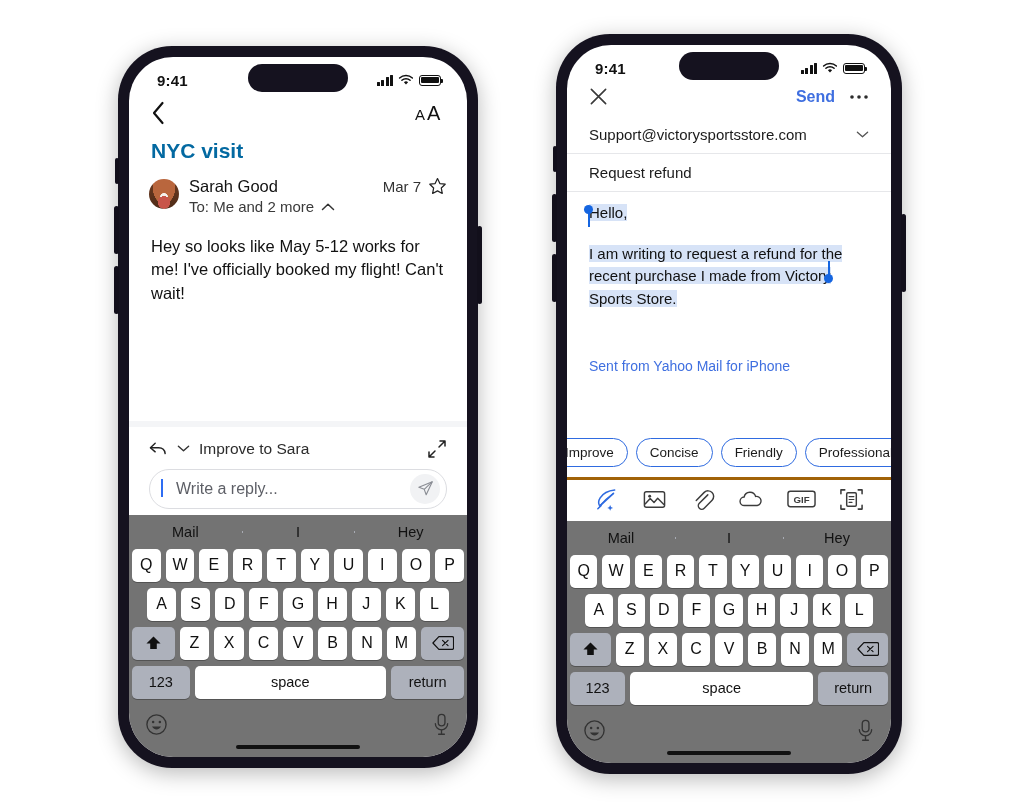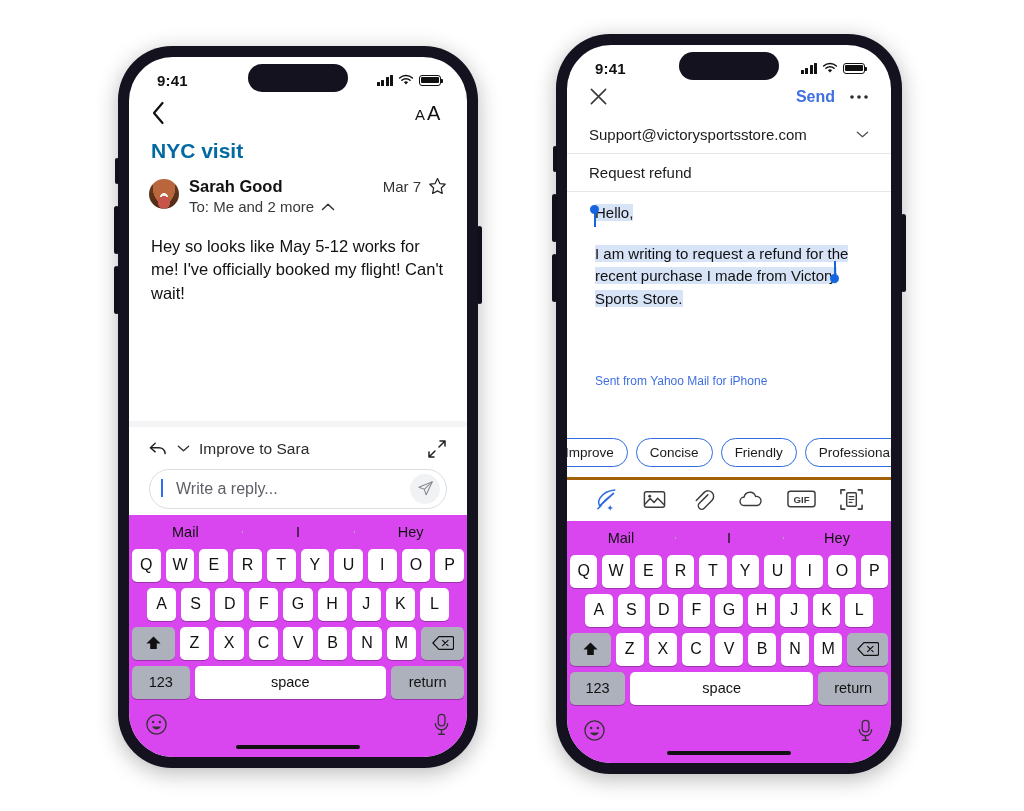--- a/index.html
+++ b/index.html
@@ -78,21 +78,21 @@
     width: 30px; height: 30px; border-radius: 50%; flex: 0 0 30px; margin-top: 2px;
     background:
       radial-gradient(circle at 50% 78%, #c8554a 0 22%, transparent 23%),
       radial-gradient(circle at 50% 60%, #f3f0ea 0 16%, transparent 17%),
       radial-gradient(ellipse at 50% 30%, #b9663d 0 52%, transparent 53%),
       linear-gradient(#6e3c22, #4e2a16);
     overflow: hidden; position: relative;
   }
   .senderinfo { flex: 1 1 auto; min-width: 0; }
   .sendertop { display:flex; align-items:center; justify-content:space-between; }
-  .sendername { font-size: 16.5px; font-weight: 700; color:#111; }
+  .sendername { font-size: 16.5px; font-weight: 400; color:#111; }
   .datewrap { display:flex; align-items:center; gap: 7px; }
   .mdate { font-size: 15px; color:#333; }
   .torow { display:flex; align-items:center; gap:7px; margin-top: 2px; }
   .toline { font-size: 15px; color: #3a3a3a; }
 
   .bodytext {
     padding: 16px 22px 8px; font-size: 16.5px; line-height: 1.42; color:#111;
     flex: 1 1 auto;
   }
   .thinbar { height: 6px; background: #f4f5f7; }
@@ -116,42 +116,42 @@
   }
 
   
   .c-navrow { display:flex; align-items:center; justify-content:space-between; padding: 2px 22px 10px; }
   .c-right { display:flex; align-items:center; gap: 14px; }
   .sendlink { font-size: 16px; font-weight: 700; }
   .fieldrow {
     display:flex; align-items:center; justify-content:space-between;
     padding: 10px 22px; border-bottom: 1px solid #e6e7ea; font-size: 15px; color:#1b1b1b;
   }
-  .compose-body { padding: 10px 28px 0; position: relative; flex: 1 1 auto; }
+  .compose-body { padding: 10px 22px 0; position: relative; flex: 1 1 auto; }
   .selblock { position: relative; display:inline; }
   .seltext {
     font-size: 15px; line-height: 1.5; color:#111;
     background: #d7e3f7; box-decoration-break: clone; -webkit-box-decoration-break: clone;
   }
   .handle { position:absolute; width:9px; height:9px; border-radius:50%; background:#1565e0; }
   .handle-stem { position:absolute; width:2px; background:#1565e0; }
-  .signature { font-size: 12px; margin-top: 64px; }
+  .signature { font-size: 14px; margin-top: 48px; }
 
   .pills { display:flex; gap: 8px; padding: 10px 16px 10px; justify-content: center; }
   .pill {
     border: 1.4px solid #2f6be0; border-radius: 18px; padding: 6px 13px;
     font-size: 13.5px; color: #1b1b1b; background:#fff; white-space: nowrap;
   }
   .toolbar {
     display:flex; align-items:center; justify-content: space-around;
     padding: 7px 16px 9px; border-top: 3px solid #a16207;
   }
 
   
-  .keyboard { background: #d946ef; flex: 0 0 auto; padding-bottom: 2px; }
+  .keyboard { background: #737373; flex: 0 0 auto; padding-bottom: 2px; }
   .suggestrow {
     display:flex; align-items:center; height: 34px;
     font-size: 14.5px; color:#111;
   }
   .sug { flex:1 1 0; text-align:center; position:relative; }
   .sug + .sug::before {
     content:""; position:absolute; left:0; top:7px; bottom:7px; width:1px; background:#a8abb3;
   }
   .krow { display:flex; justify-content:center; gap: 5px; padding: 0 3px 6px; }
   .krow.r2 { padding-left: 18px; padding-right: 18px; }

